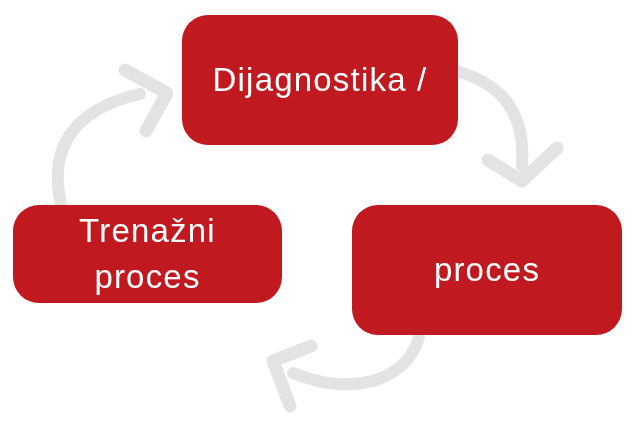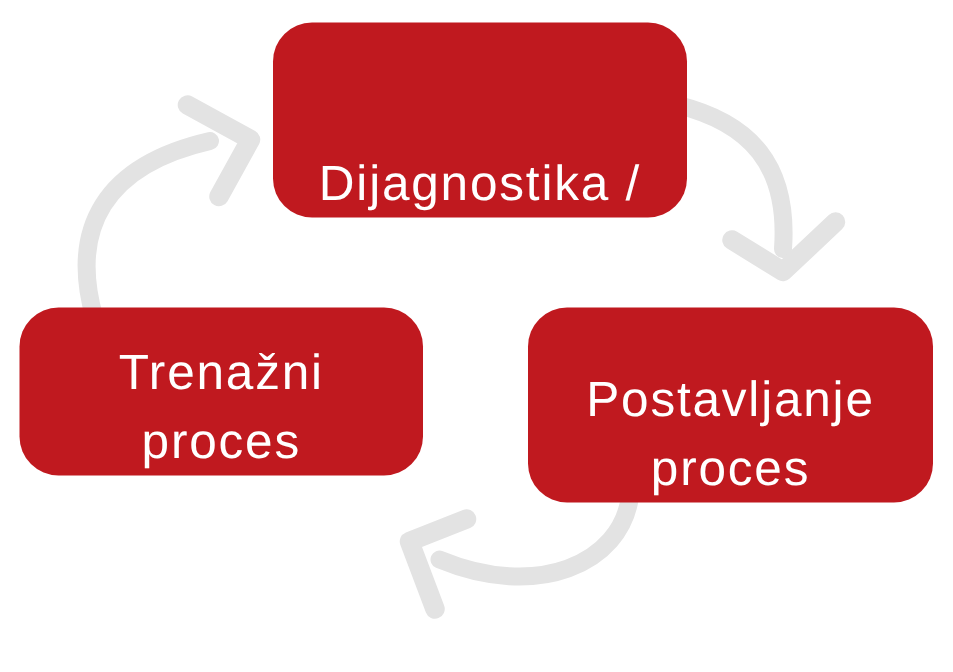--- a/index.html
+++ b/index.html
@@ -38,32 +38,32 @@
   .arrows path.arc { stroke-width: 12; }
   .arrows path.head { stroke-width: 13; }
   .node {
     position: absolute;
     z-index: 1;
     background: var(--node_fill);
     border-radius: 26px;
     display: flex;
     flex-direction: column;
     align-items: center;
-    justify-content: flex-end;
+    justify-content: center;
     text-align: center;
     color: var(--node_text);
     font-size: 33px;
     line-height: 46px;
     letter-spacing: 1.2px;
     font-weight: 400;
   }
   .node span { display: block; white-space: nowrap; }
   .node-top    { left: 182px; top: 15px;  width: 276px; height: 130px; }
   .node-right  { left: 352px; top: 205px; width: 270px; height: 130px; }
-  .node-left   { left: 13px;  top: 205px; width: 269px; height: 112px; }
+  .node-left   { left: 13px;  top: 205px; width: 269px; height: 98px; }
 </style>
 </head>
 <body>
 
 <div class="canvas">
 
   <svg class="arrows" viewBox="0 0 635 448" xmlns="http://www.w3.org/2000/svg">
 
     <g>
       <path class="arc" d="M452 70 C500 82 526 110 522 166"></path>
@@ -79,21 +79,20 @@
       <path class="arc" d="M63 212 C46 152 70 110 140 94"></path>
       <path class="head" d="M125 70 L167 93 L146 131"></path>
     </g>
   </svg>
 
   <div class="node node-top">
     <span>Dijagnostika /</span>
   </div>
 
   <div class="node node-right">
-    <span>Postavljanje</span>
     <span>proces</span>
   </div>
 
   <div class="node node-left">
     <span>Trenažni</span>
     <span>proces</span>
   </div>
 
 </div>
 

